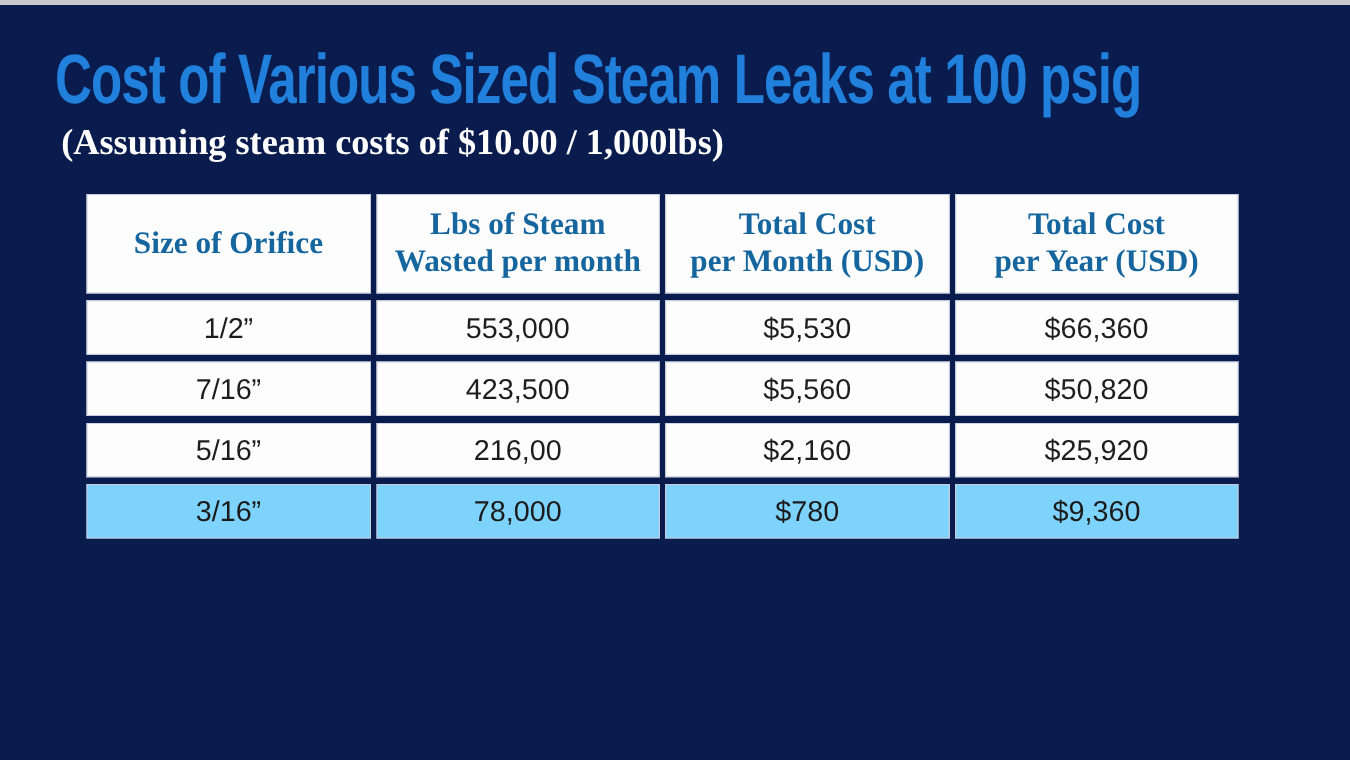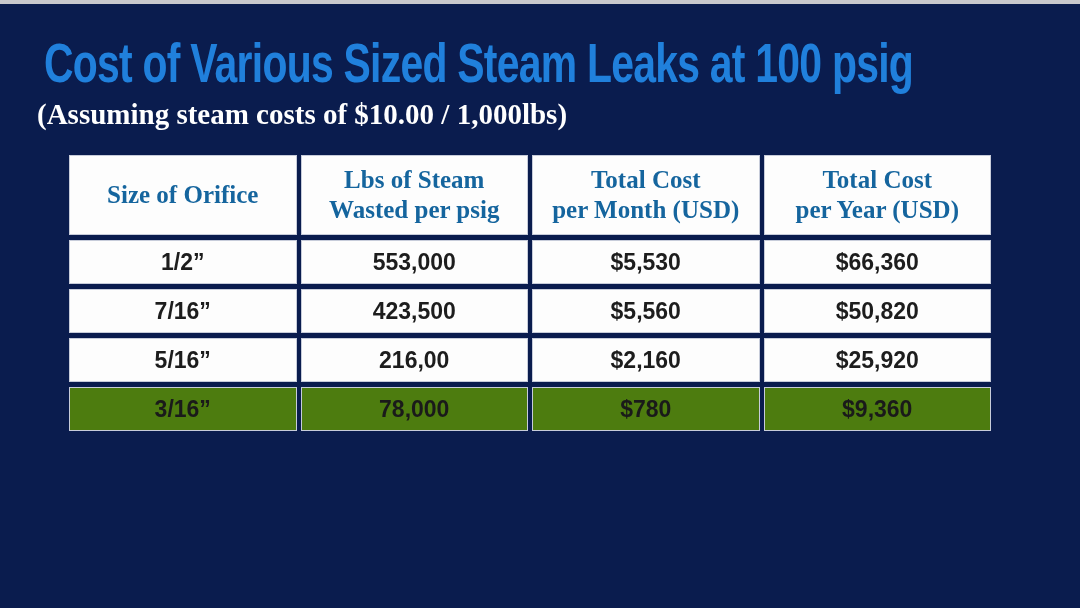--- a/index.html
+++ b/index.html
@@ -30,21 +30,21 @@
     white-space: nowrap;
   }
   .title-inner {
     display: inline-block;
     transform: scaleX(0.73);
     transform-origin: 0 50%;
     letter-spacing: -1px;
   }
   .subtitle {
     position: absolute;
-    left: 37px; top: 98px;
+    left: 49px; top: 98px;
     font-family: "Liberation Serif", serif;
     font-weight: bold;
     font-size: 29px;
     color: #ffffff;
     white-space: nowrap;
   }
   table.cost-table {
     position: absolute;
     left: 65px; top: 150px;
     width: 930px;
@@ -53,57 +53,56 @@
   }
   .cost-table th, .cost-table td {
     border: 4px solid #0a1c4e;
     border-top-width: 5px;
     border-bottom-width: 5px;
     background: #fdfdfd;
     text-align: center;
     vertical-align: middle;
     box-shadow: inset 0 0 0 1px #c7ccda;
     overflow: hidden;
-    font-weight: bold;
   }
   .cost-table th {
     height: 78px;
     font-family: "Liberation Serif", serif;
     font-weight: bold;
     font-size: 25px;
     line-height: 1.22;
     color: #15659e;
     white-space: pre-line;
   }
   .cost-table td {
     height: 42px;
     font-size: 23px;
     color: #1d1d1d;
   }
   .cost-table tr.highlight td {
-    background: #4d7c0f;
+    background: #7dd3fc;
     color: #1a1a1a;
   }
 </style>
 </head>
 <body>
 
 <div class="page">
   <div class="top-strip"></div>
 
   <h1 class="title"><span class="title-inner">Cost of Various Sized Steam Leaks at 100 psig</span></h1>
 
   <div class="subtitle">(Assuming steam costs of $10.00 / 1,000lbs)</div>
 
   <table class="cost-table">
     <thead>
       <tr>
         <th>Size of Orifice</th>
         <th>Lbs of Steam
-Wasted per psig</th>
+Wasted per month</th>
         <th>Total Cost
 per Month (USD)</th>
         <th>Total Cost
 per Year (USD)</th>
       </tr>
     </thead>
     <tbody>
       <tr>
         <td>1/2”</td>
         <td>553,000</td>

